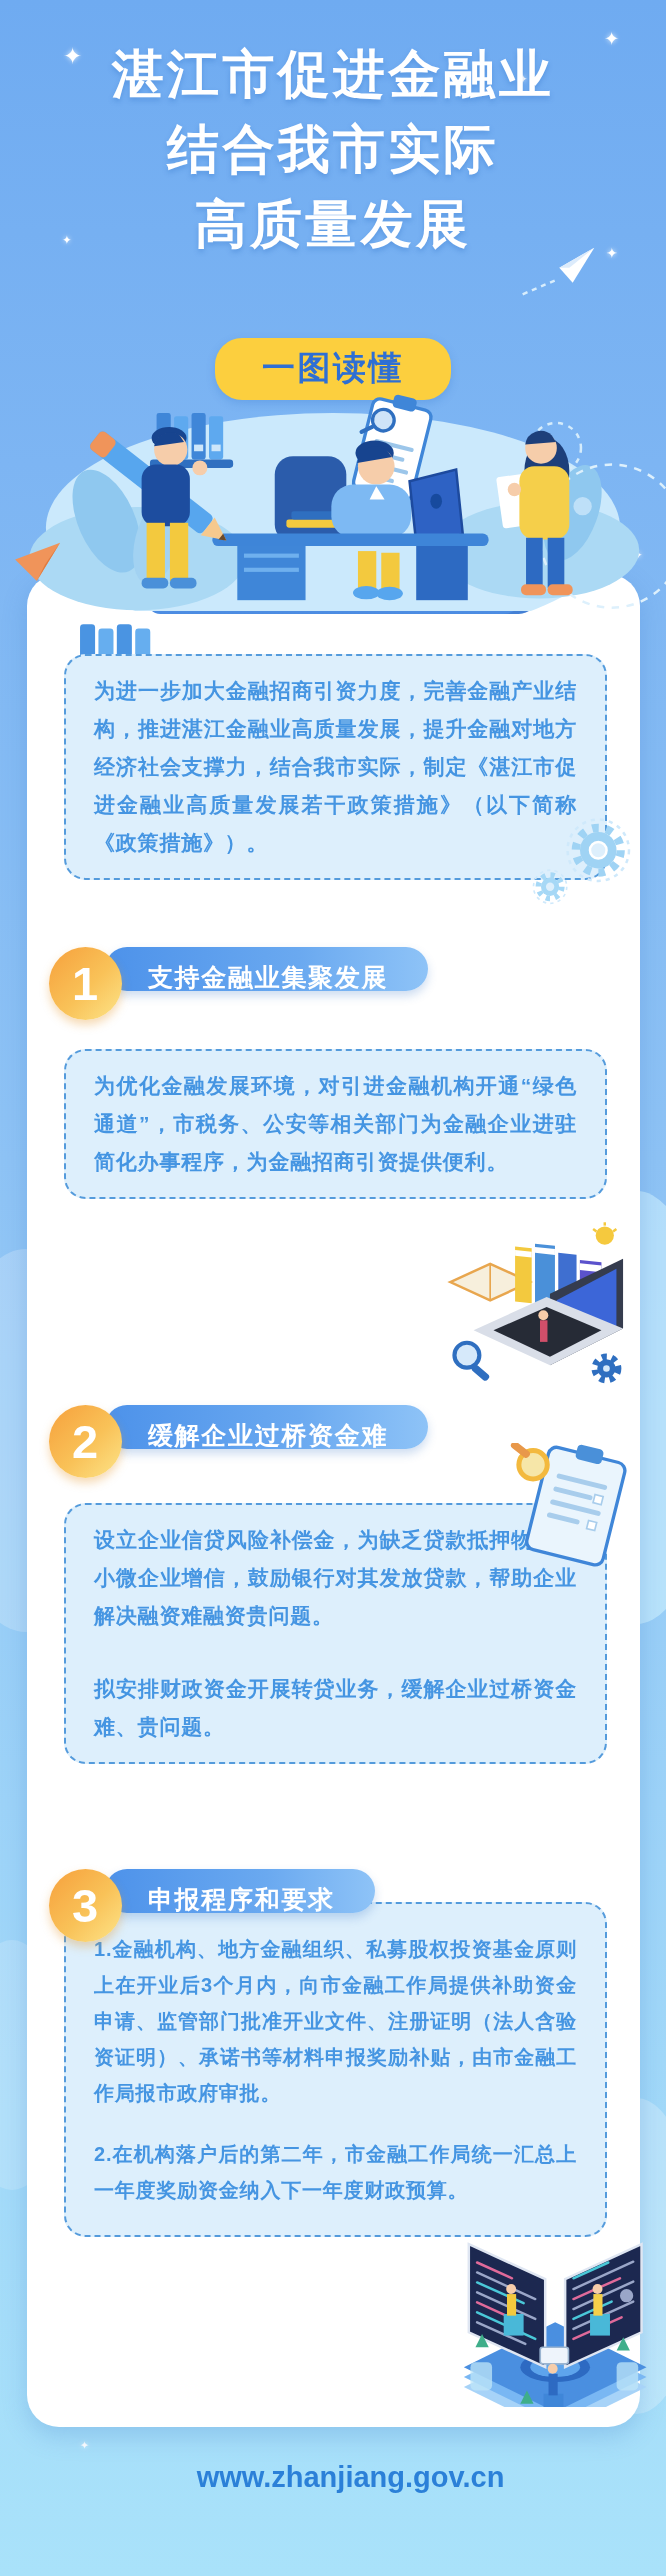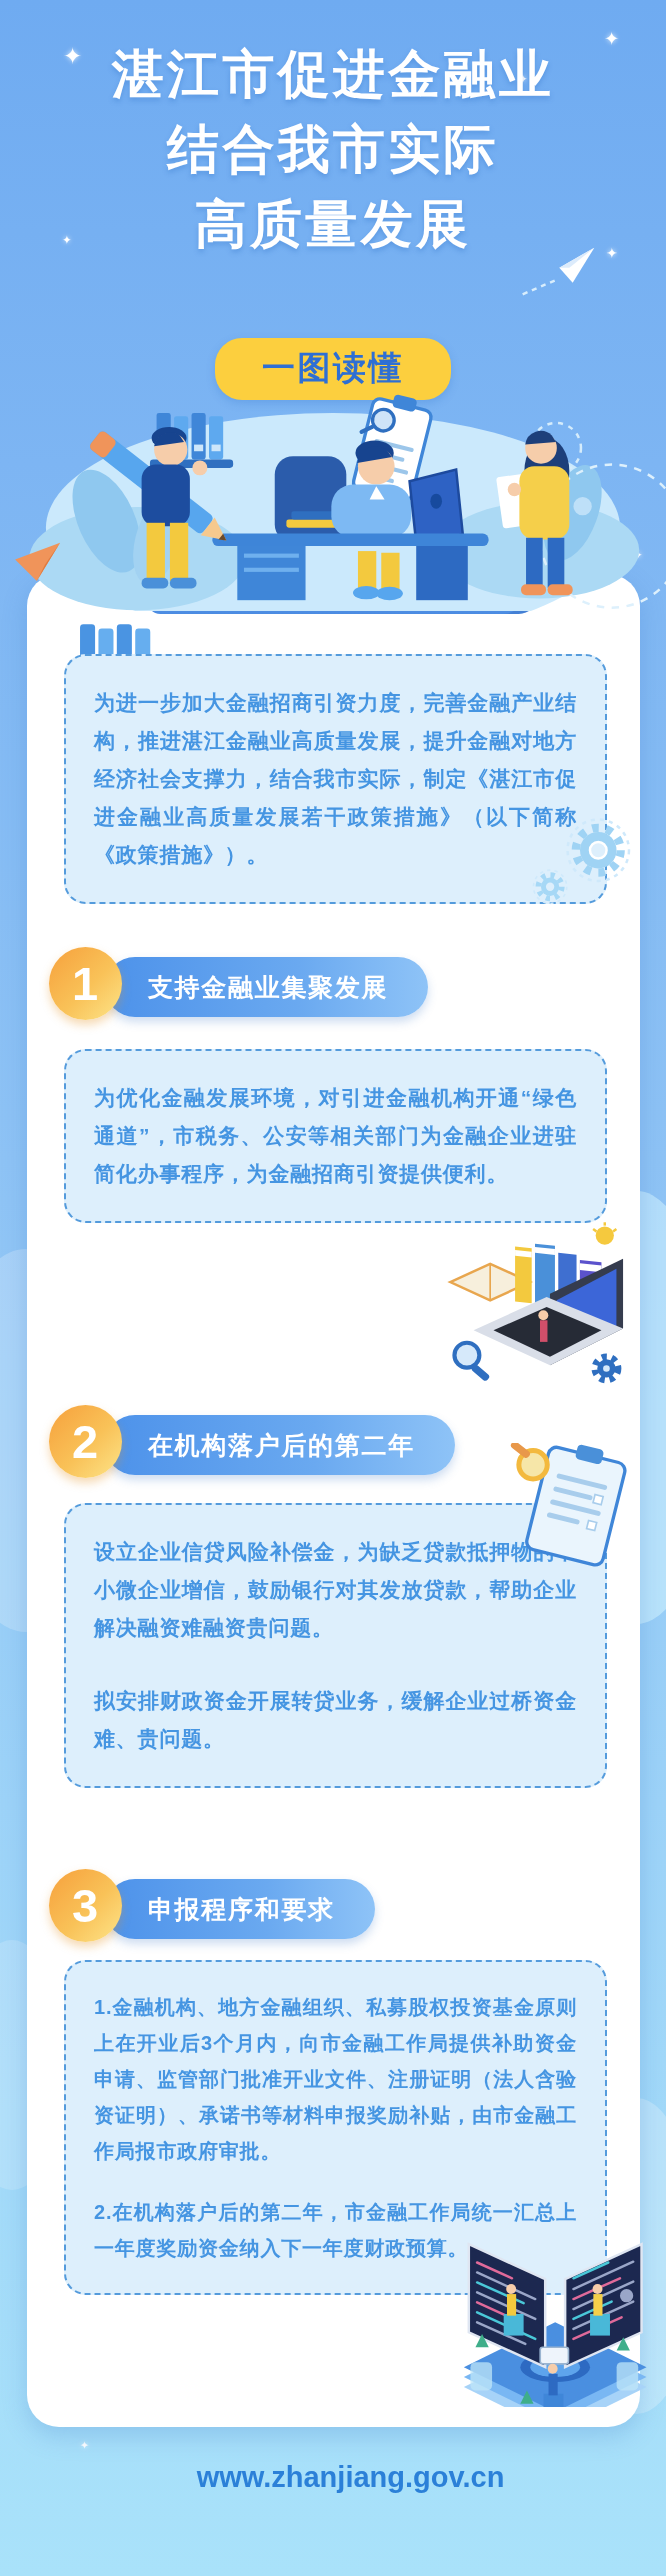--- a/index.html
+++ b/index.html
@@ -41,43 +41,43 @@
     position:absolute;left:27px;top:574px;width:613px;height:1853px;z-index:3;
     background:#ffffff;border-radius:32px;
     box-shadow:0 8.3px 25px rgba(60,120,200,.25);
   }
 
   .books-icon{position:absolute;left:43px;top:47px;width:97px;height:87px;}
 
   .dash-box{
     position:absolute;left:37px;width:543px;box-sizing:border-box;
     background:#ddeffc;border:2.5px dashed #549bdc;border-radius:21.6px;
-    padding:28px 28px;
+    padding:16px 28px;
   }
   .dash-box p{
     margin:0 0 35px 0;font-size:21px;font-weight:700;color:#4595e2;
     line-height:38px;text-align:justify;letter-spacing:0.8px;
   }
   .dash-box p:last-child{margin-bottom:0;}
   .box3 p{font-size:20px;line-height:36px;margin-bottom:25px;}
 
   .intro-box{top:80px;}
   .box1{top:475px;}
   .box2{top:929px;}
-  .box3{top:1386px;padding:27px 28px;}
+  .box3{top:1328px;padding:27px 28px;}
 
   .sec-header{position:absolute;left:21.6px;display:flex;align-items:flex-start;z-index:6;}
   .sec-num{
     width:73px;height:73px;border-radius:50%;flex:0 0 auto;
     background:linear-gradient(135deg,#f6a03c 0%,#f9c258 55%,#fde489 100%);
     color:#ffffff;font-size:47px;font-weight:800;line-height:73px;text-align:center;
     box-shadow:0 5px 10px rgba(230,150,40,.35);position:relative;z-index:2;
   }
   .sec-pill{
-    margin-left:-16.7px;margin-top:10px;height:60px;line-height:60px;
+    margin-left:-16.7px;height:44px;line-height:60px;
     background:linear-gradient(90deg,#4d92ea 0%,#6aa9f0 60%,#8ec3f7 100%);
     border-radius:32px;color:#ffffff;font-size:25px;font-weight:800;
     padding:0 40px 0 43px;letter-spacing:1.7px;white-space:nowrap;
     box-shadow:0 5px 10px rgba(60,120,200,.25);position:relative;z-index:1;
   }
   .hdr1{top:373px;}
   .hdr2{top:831px;}
   .hdr3{top:1295px;}
 
   .gears-deco{position:absolute;left:498px;top:243px;width:110px;height:93px;z-index:7;}
@@ -281,21 +281,21 @@
     <line x1="210" y1="8" x2="206" y2="11" stroke="#f5c93e" stroke-width="3"></line>
     <circle cx="30" cy="160" r="15" fill="#d6e9fa" stroke="#2f6fc0" stroke-width="5"></circle>
     <rect x="40" y="170" width="24" height="9" rx="4" fill="#2f6fc0" transform="rotate(40 40 170)"></rect>
     <circle cx="198" cy="176" r="14" fill="none" stroke="#2f6fc0" stroke-width="8" stroke-dasharray="6 6"></circle>
     <circle cx="198" cy="176" r="11" fill="#2f6fc0"></circle>
     <circle cx="198" cy="176" r="4" fill="#d6e9fa"></circle>
   </svg>
 
   <div class="sec-header hdr2">
     <div class="sec-num">2</div>
-    <div class="sec-pill">在机构落户后的第二年</div>
+    <div class="sec-pill">缓解企业过桥资金难</div>
   </div>
 
   <svg class="clip-illo" viewBox="0 0 158 152">
     <g transform="rotate(14 79 76)">
       <rect x="34" y="12" width="94" height="126" rx="10" fill="#eaf5fd" stroke="#3f86d8" stroke-width="4"></rect>
       <rect x="66" y="2" width="32" height="18" rx="5" fill="#4a90d9"></rect>
       <rect x="50" y="42" width="62" height="6" rx="3" fill="#a8cdec"></rect>
       <rect x="50" y="58" width="48" height="6" rx="3" fill="#a8cdec"></rect>
       <rect x="50" y="74" width="62" height="6" rx="3" fill="#a8cdec"></rect>
       <rect x="50" y="90" width="40" height="6" rx="3" fill="#a8cdec"></rect>

